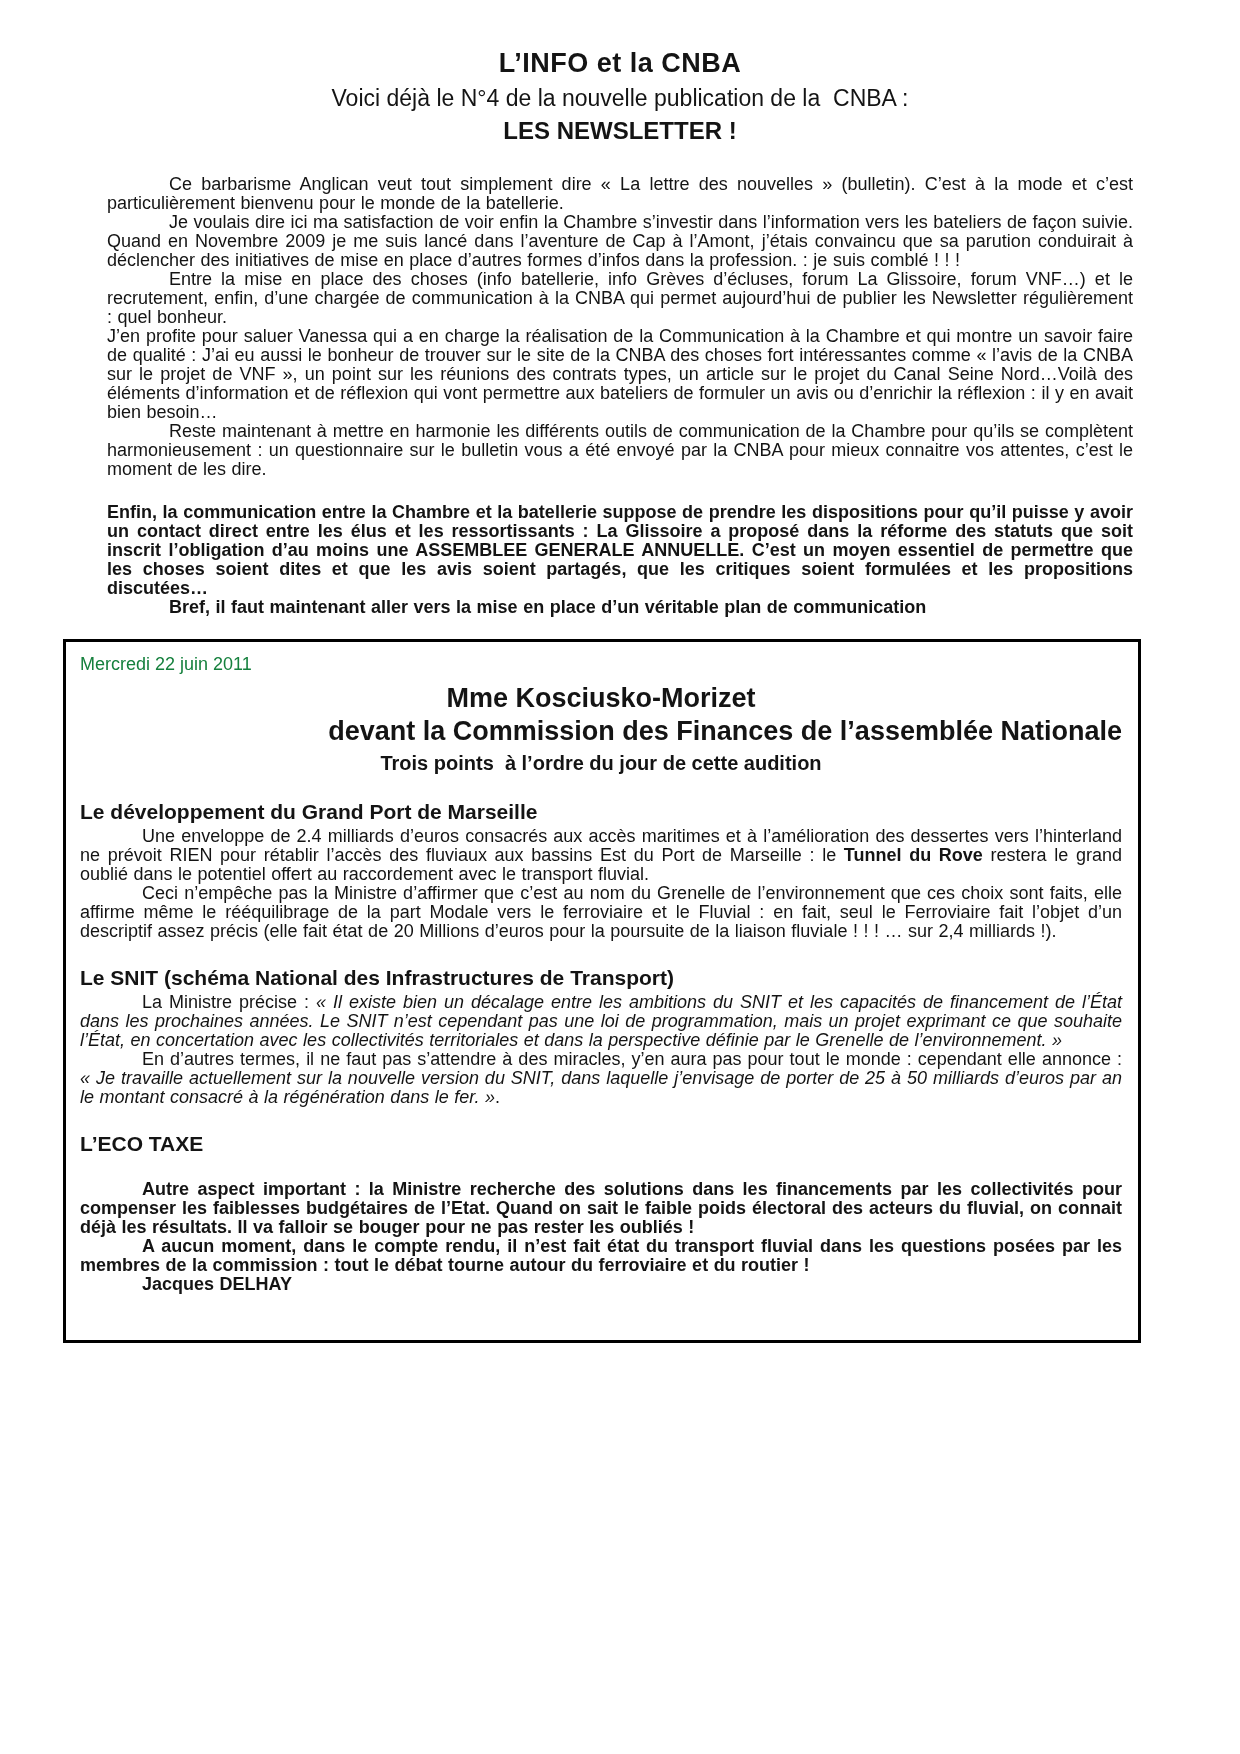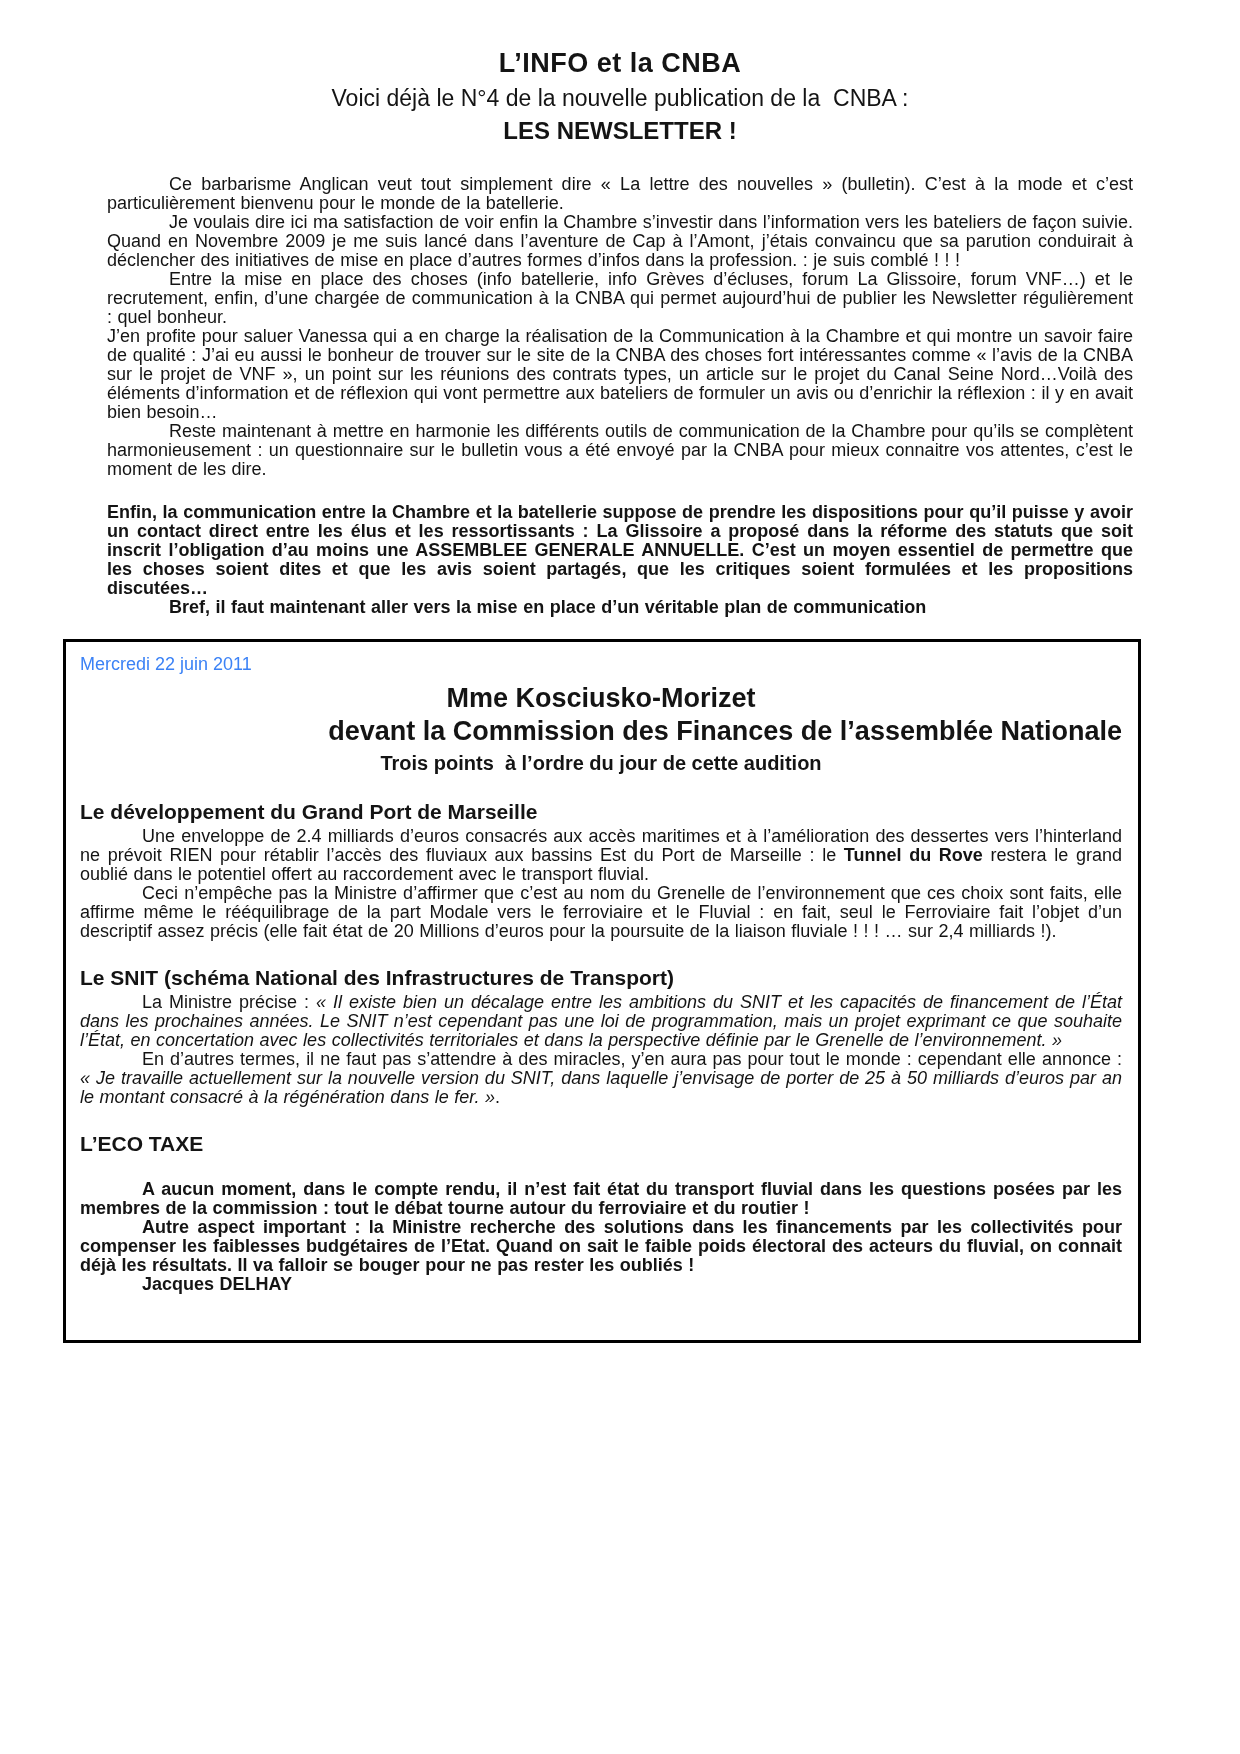--- a/index.html
+++ b/index.html
@@ -31,21 +31,21 @@
   .indent { text-indent:62px; }
   .bold { font-weight:bold; }
 
   .manifesto { margin-top:24px; }
 
   .article-box {
     margin:22px -8px 0 -44px;
     border:3px solid #000;
     padding:12px 16px 46px 14px;
   }
-  .article-date { font-size:18px; color:#3b82f6; }
+  .article-date { font-size:18px; color:#15803d; }
   .article-title1 { text-align:center; font-size:27px; font-weight:bold; margin-top:8px; }
   .article-title2 { text-align:right; font-size:27px; font-weight:bold; margin-top:2px; }
   .article-title3 { text-align:center; font-size:20px; font-weight:bold; margin-top:5px; }
 
   .section { margin-top:25px; }
   .section-heading { font-size:21px; font-weight:bold; margin-bottom:3px; }
   .conclusion { margin-top:24px; }
   .signature { text-indent:62px; }
 </style>
 </head>
@@ -86,19 +86,19 @@
       <h4 class="section-heading">Le SNIT (schéma National des Infrastructures de Transport)</h4>
       <p class="body indent"><span>La Ministre précise : </span><i>« Il existe bien un décalage entre les ambitions du SNIT et les capacités de financement de l’État dans les prochaines années. Le SNIT n’est cependant pas une loi de programmation, mais un projet exprimant ce que souhaite l’État, en concertation avec les collectivités territoriales et dans la perspective définie par le Grenelle de l’environnement. »</i></p>
       <p class="body indent"><span>En d’autres termes, il ne faut pas s’attendre à des miracles, y’en aura pas pour tout le monde : cependant elle annonce : </span><i>« Je travaille actuellement sur la nouvelle version du SNIT, dans laquelle j’envisage de porter de 25 à 50 milliards d’euros par an le montant consacré à la régénération dans le fer. »</i><span>.</span></p>
     </div>
 
     <div class="section">
       <h4 class="section-heading">L’ECO TAXE</h4>
     </div>
 
     <div class="conclusion">
+      <p class="body bold indent">Autre aspect important : la Ministre recherche des solutions dans les financements par les collectivités pour compenser les faiblesses budgétaires de l’Etat. Quand on sait le faible poids électoral des acteurs du fluvial, on connait déjà les résultats. Il va falloir se bouger pour ne pas rester les oubliés !</p>
       <p class="body bold indent">A aucun moment, dans le compte rendu, il n’est fait état du transport fluvial dans les questions posées par les membres de la commission : tout le débat tourne autour du ferroviaire et du routier !</p>
-      <p class="body bold indent">Autre aspect important : la Ministre recherche des solutions dans les financements par les collectivités pour compenser les faiblesses budgétaires de l’Etat. Quand on sait le faible poids électoral des acteurs du fluvial, on connait déjà les résultats. Il va falloir se bouger pour ne pas rester les oubliés !</p>
       <p class="body bold signature">Jacques DELHAY</p>
     </div>
   </div>
 
 </div>
 
 </body></html>

